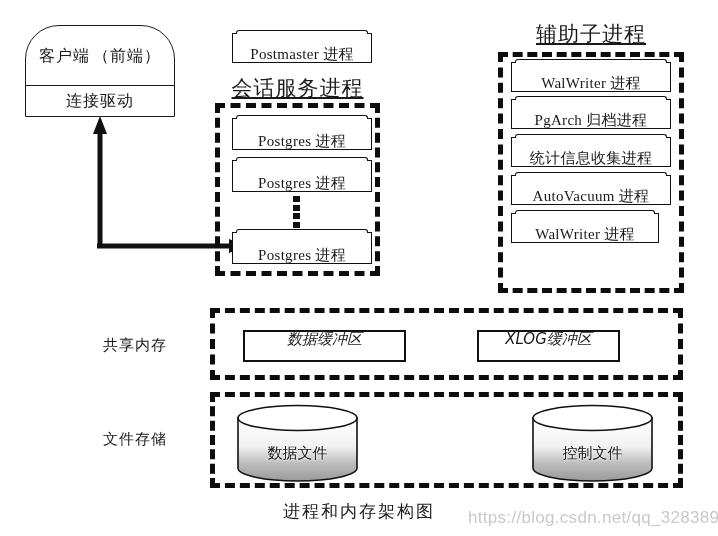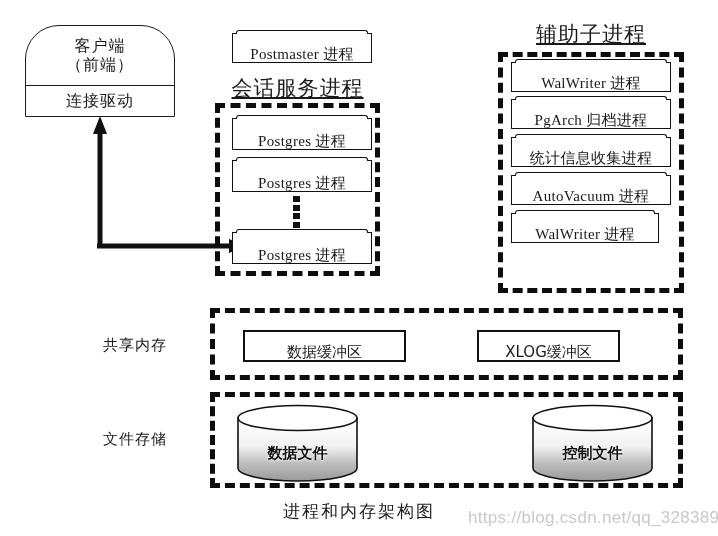--- a/index.html
+++ b/index.html
@@ -30,21 +30,21 @@
   #client-box {
     left: 25px; top: 25px; width: 150px; height: 92px;
     border: 1.6px solid #1a1a1a;
     border-radius: 34px 34px 0 0;
     background: #fff;
     box-sizing: border-box;
   }
   #client-top {
     position: absolute;
     left: 0; top: 0; right: 0; height: 59px;
-    display: flex; flex-direction: column;
+    display: flex; 
     align-items: center; justify-content: center;
     gap: 3px;
   }
   #client-divider {
     position: absolute;
     left: 0; right: 0; top: 59px;
     height: 0;
     border-top: 1.6px solid #1a1a1a;
   }
   #client-bottom {
@@ -76,22 +76,23 @@
     box-sizing: border-box;
   }
   .proc-text { font-size: 15px; letter-spacing: 0.3px; }
 
   
   .plain-box {
     box-sizing: border-box;
     background: #fff;
     border: 2px solid #111;
     display: flex;
-    align-items: flex-end;
+    align-items: flex-start;
     justify-content: center;
+    font-style: italic;
   }
 
   
   .dashed-box {
     box-sizing: border-box;
     border: 5px dashed #0d0d0d;
     background: transparent;
   }
 
   
@@ -113,21 +114,21 @@
 
   
   #arrow-svg { left: 0; top: 0; }
 
   
   .cyl { width: 125px; height: 78px; }
   .cyl-text {
     position: absolute;
     left: 0; right: 0; top: 40px;
     font-size: 15px;
-    font-weight: bold;
+    font-weight: normal;
     color: #111;
     text-align: center;
     text-shadow: 0 0 2px #ffffff, 0 0 3px #ffffff;
   }
 
   
   #figure-title {
     left: 0; right: 0; top: 503px;
     font-size: 17px;
     letter-spacing: 2px;

